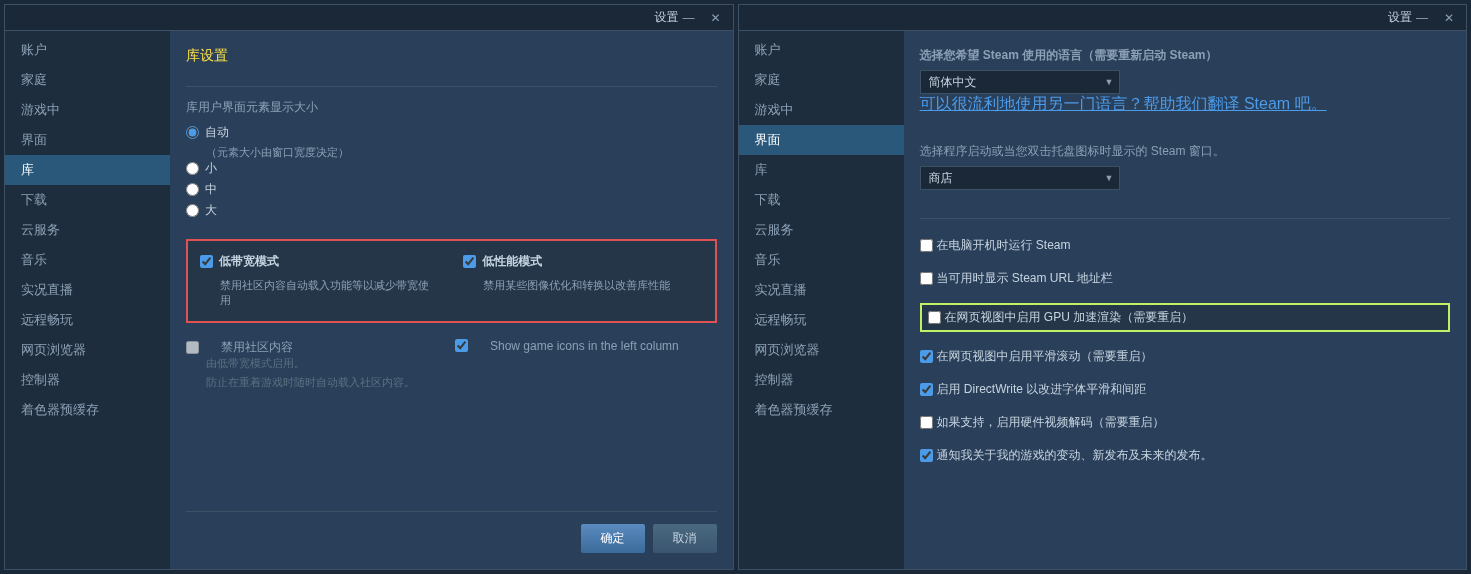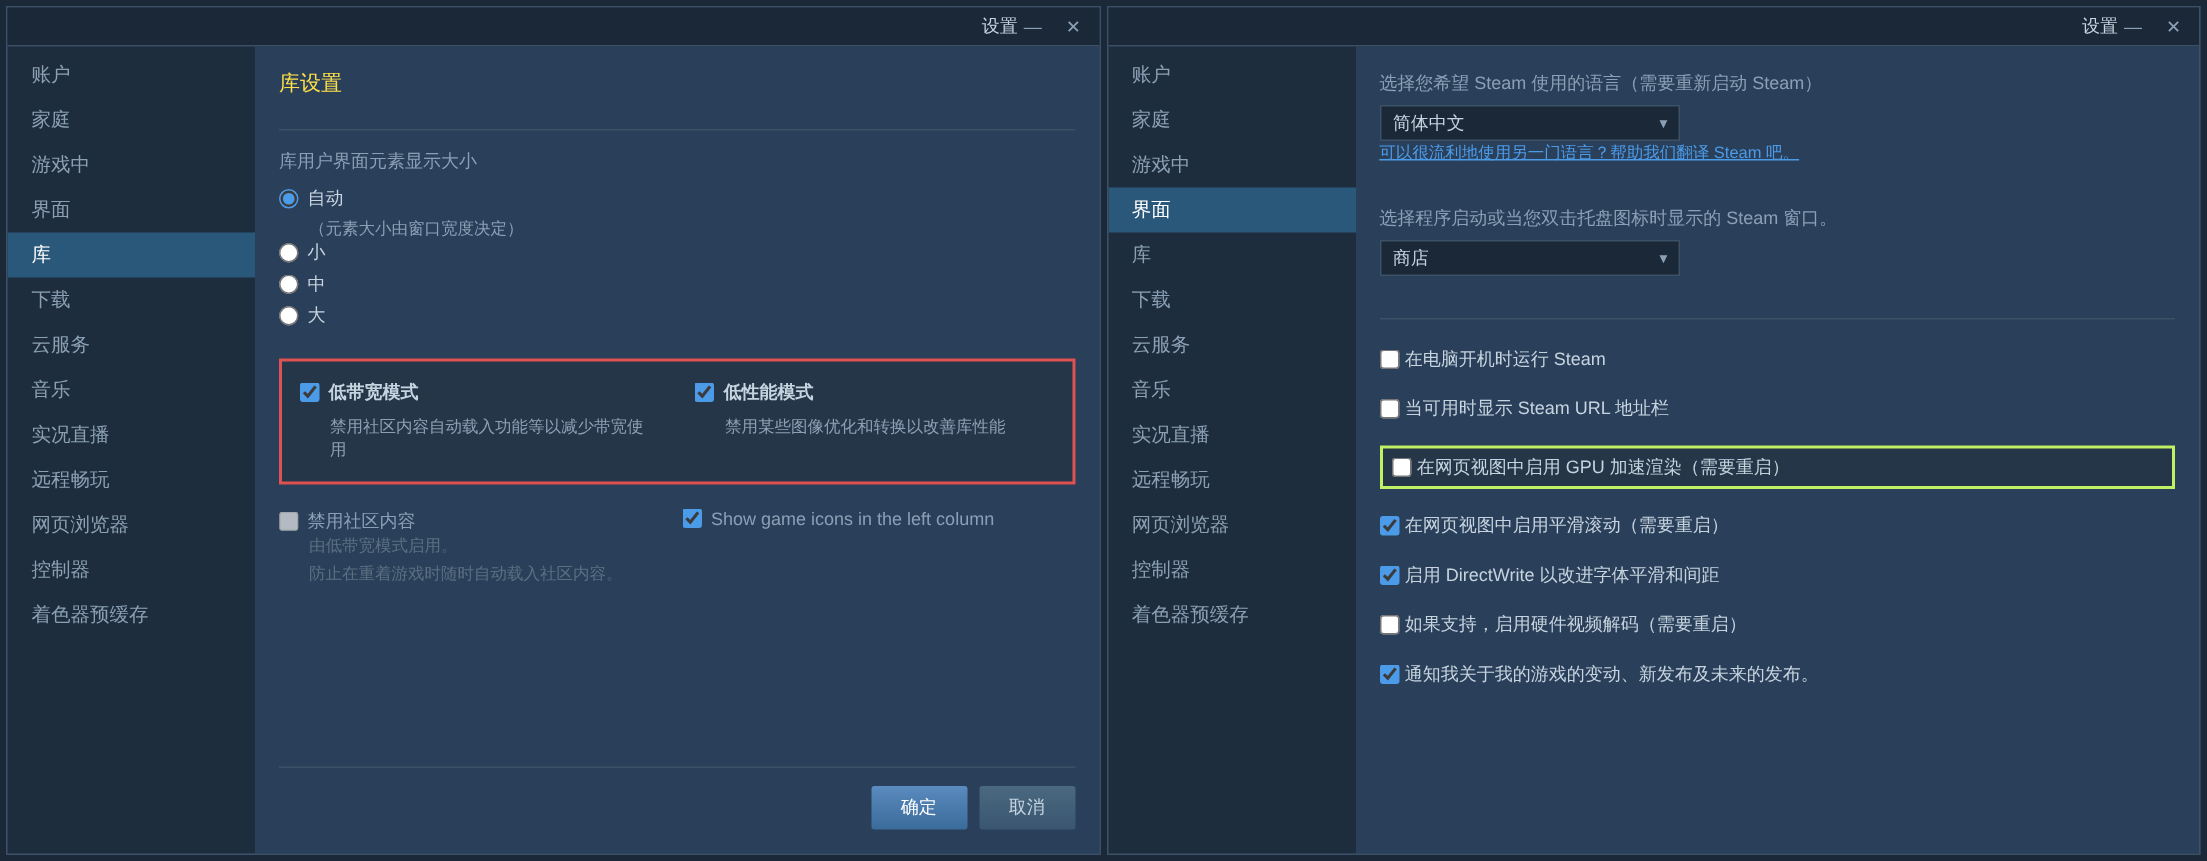--- a/index.html
+++ b/index.html
@@ -172,21 +172,21 @@
     
     .bottom-checkboxes {
       display: flex;
       gap: 40px;
       margin-bottom: 12px;
     }
 
     .check-row {
       display: flex;
       align-items: center;
-      gap: 6px;
+      gap: 22px;
       color: #8ba0b5;
       font-size: 12px;
     }
 
     .check-row input[type="checkbox"] {
       accent-color: #4c9be8;
     }
 
     .disabled-text {
       font-size: 11px;
@@ -235,24 +235,25 @@
     }
 
     .setting-group {
       margin-bottom: 10px;
     }
 
     .setting-label {
       font-size: 12px;
       color: #8ba0b5;
       margin-bottom: 6px;
+      font-weight: bold;
     }
 
     .setting-link {
-      font-size: 11px;
+      font-size: 16px;
       color: #4c9be8;
       cursor: pointer;
       text-decoration: underline;
       margin-bottom: 8px;
       display: block;
     }
 
     .setting-note {
       font-size: 12px;
       color: #8ba0b5;

